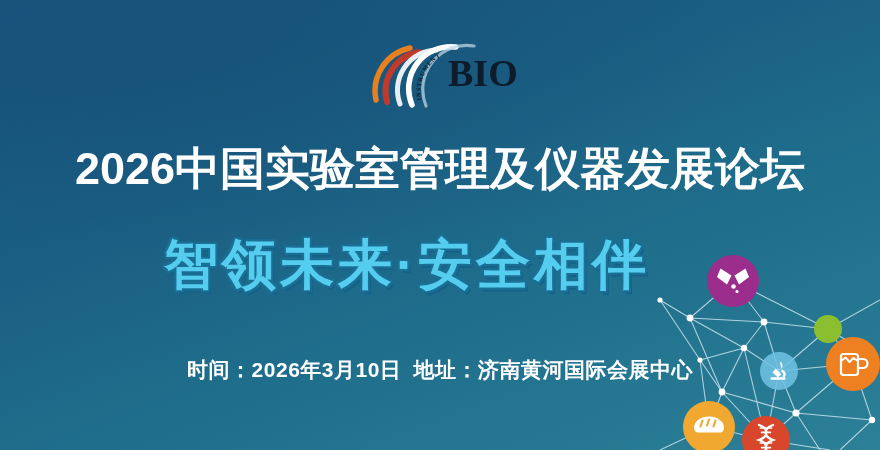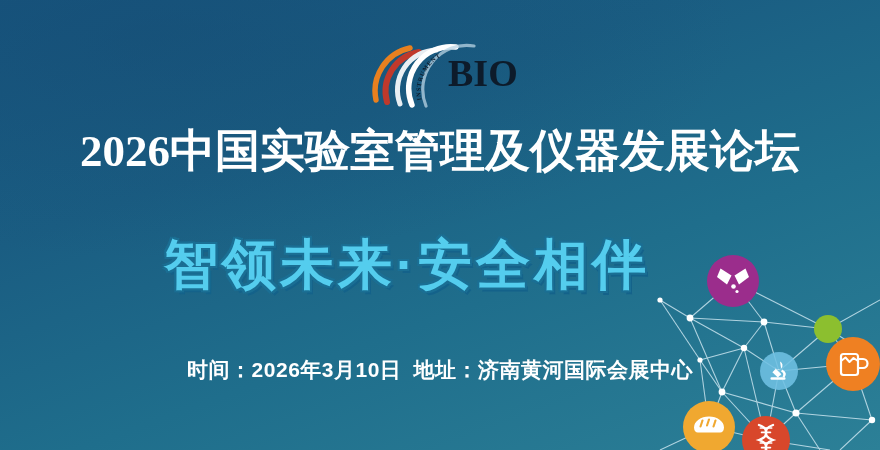--- a/index.html
+++ b/index.html
@@ -48,30 +48,29 @@
     top: 0;
     width: 880px;
     z-index: 5;
     text-align: center;
     pointer-events: none;
   }
 
   #main-title {
     margin: 0;
     position: absolute;
-    top: 123px;
+    top: 141px;
     left: 0;
     width: 880px;
     font-size: 45px;
     line-height: 56px;
     font-weight: bold;
     color: #ffffff;
     letter-spacing: 0px;
     white-space: nowrap;
-    font-family: Liberation Serif, serif;
   }
 
   #sub-title {
     position: absolute;
     top: 233px;
     left: 0;
     width: 814px;
     font-size: 54px;
     line-height: 62px;
     font-weight: bold;

